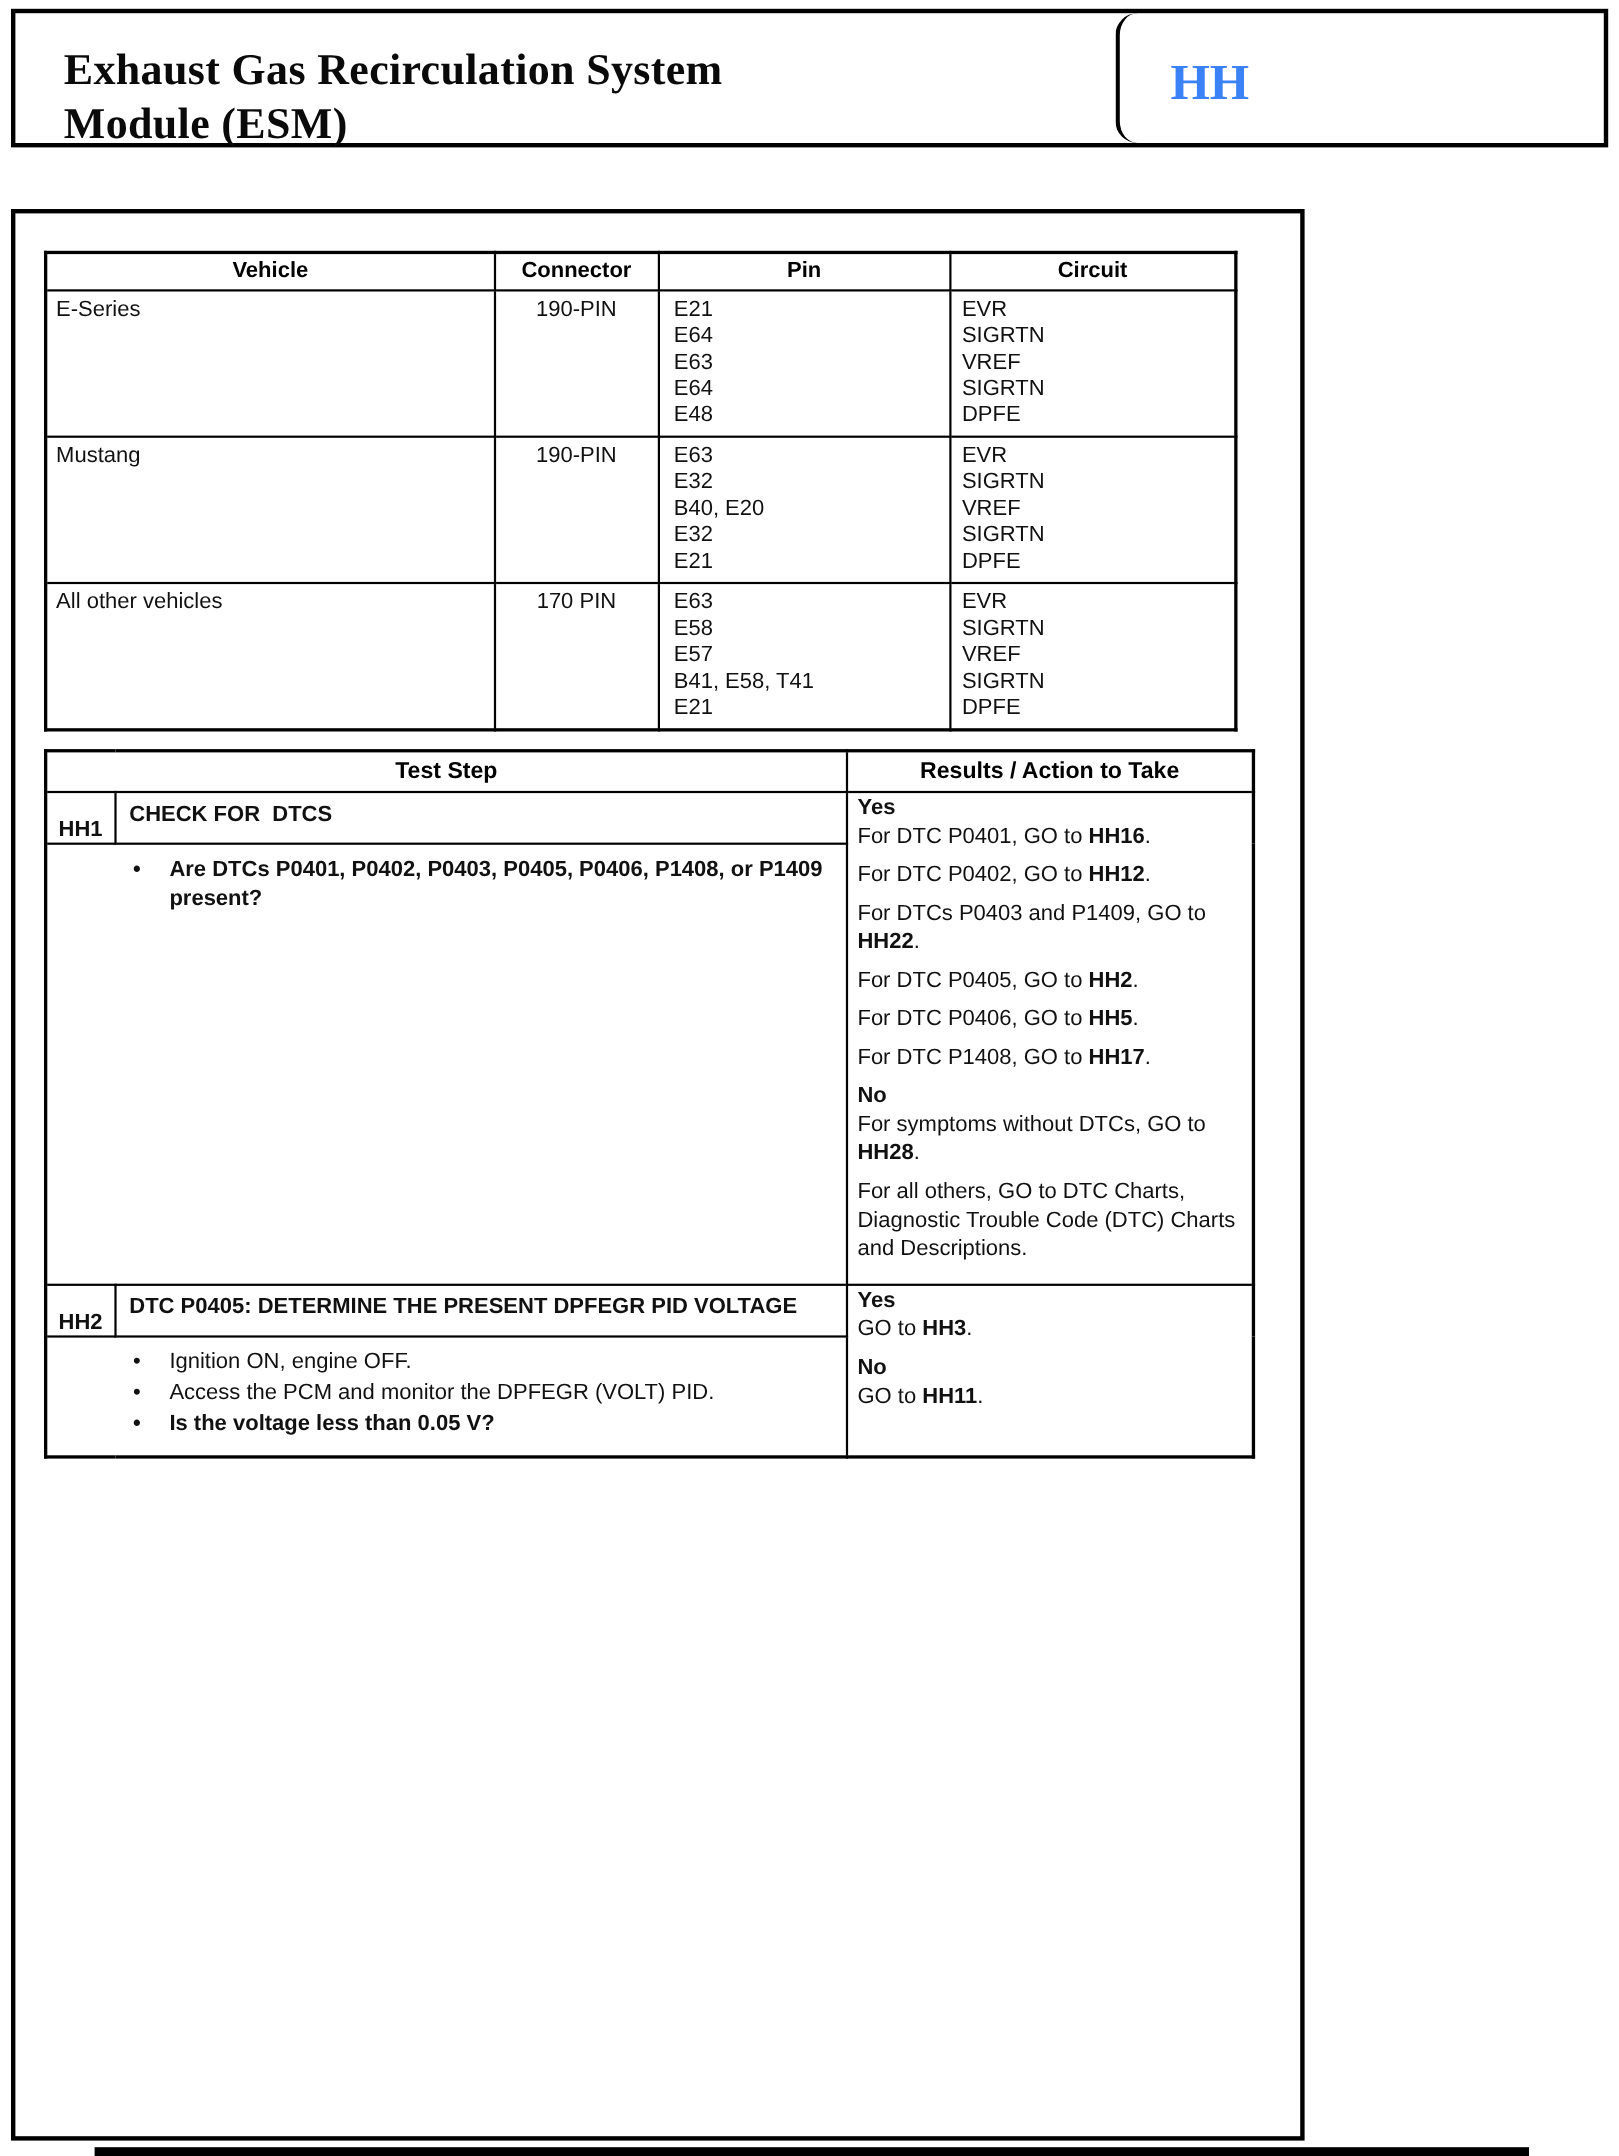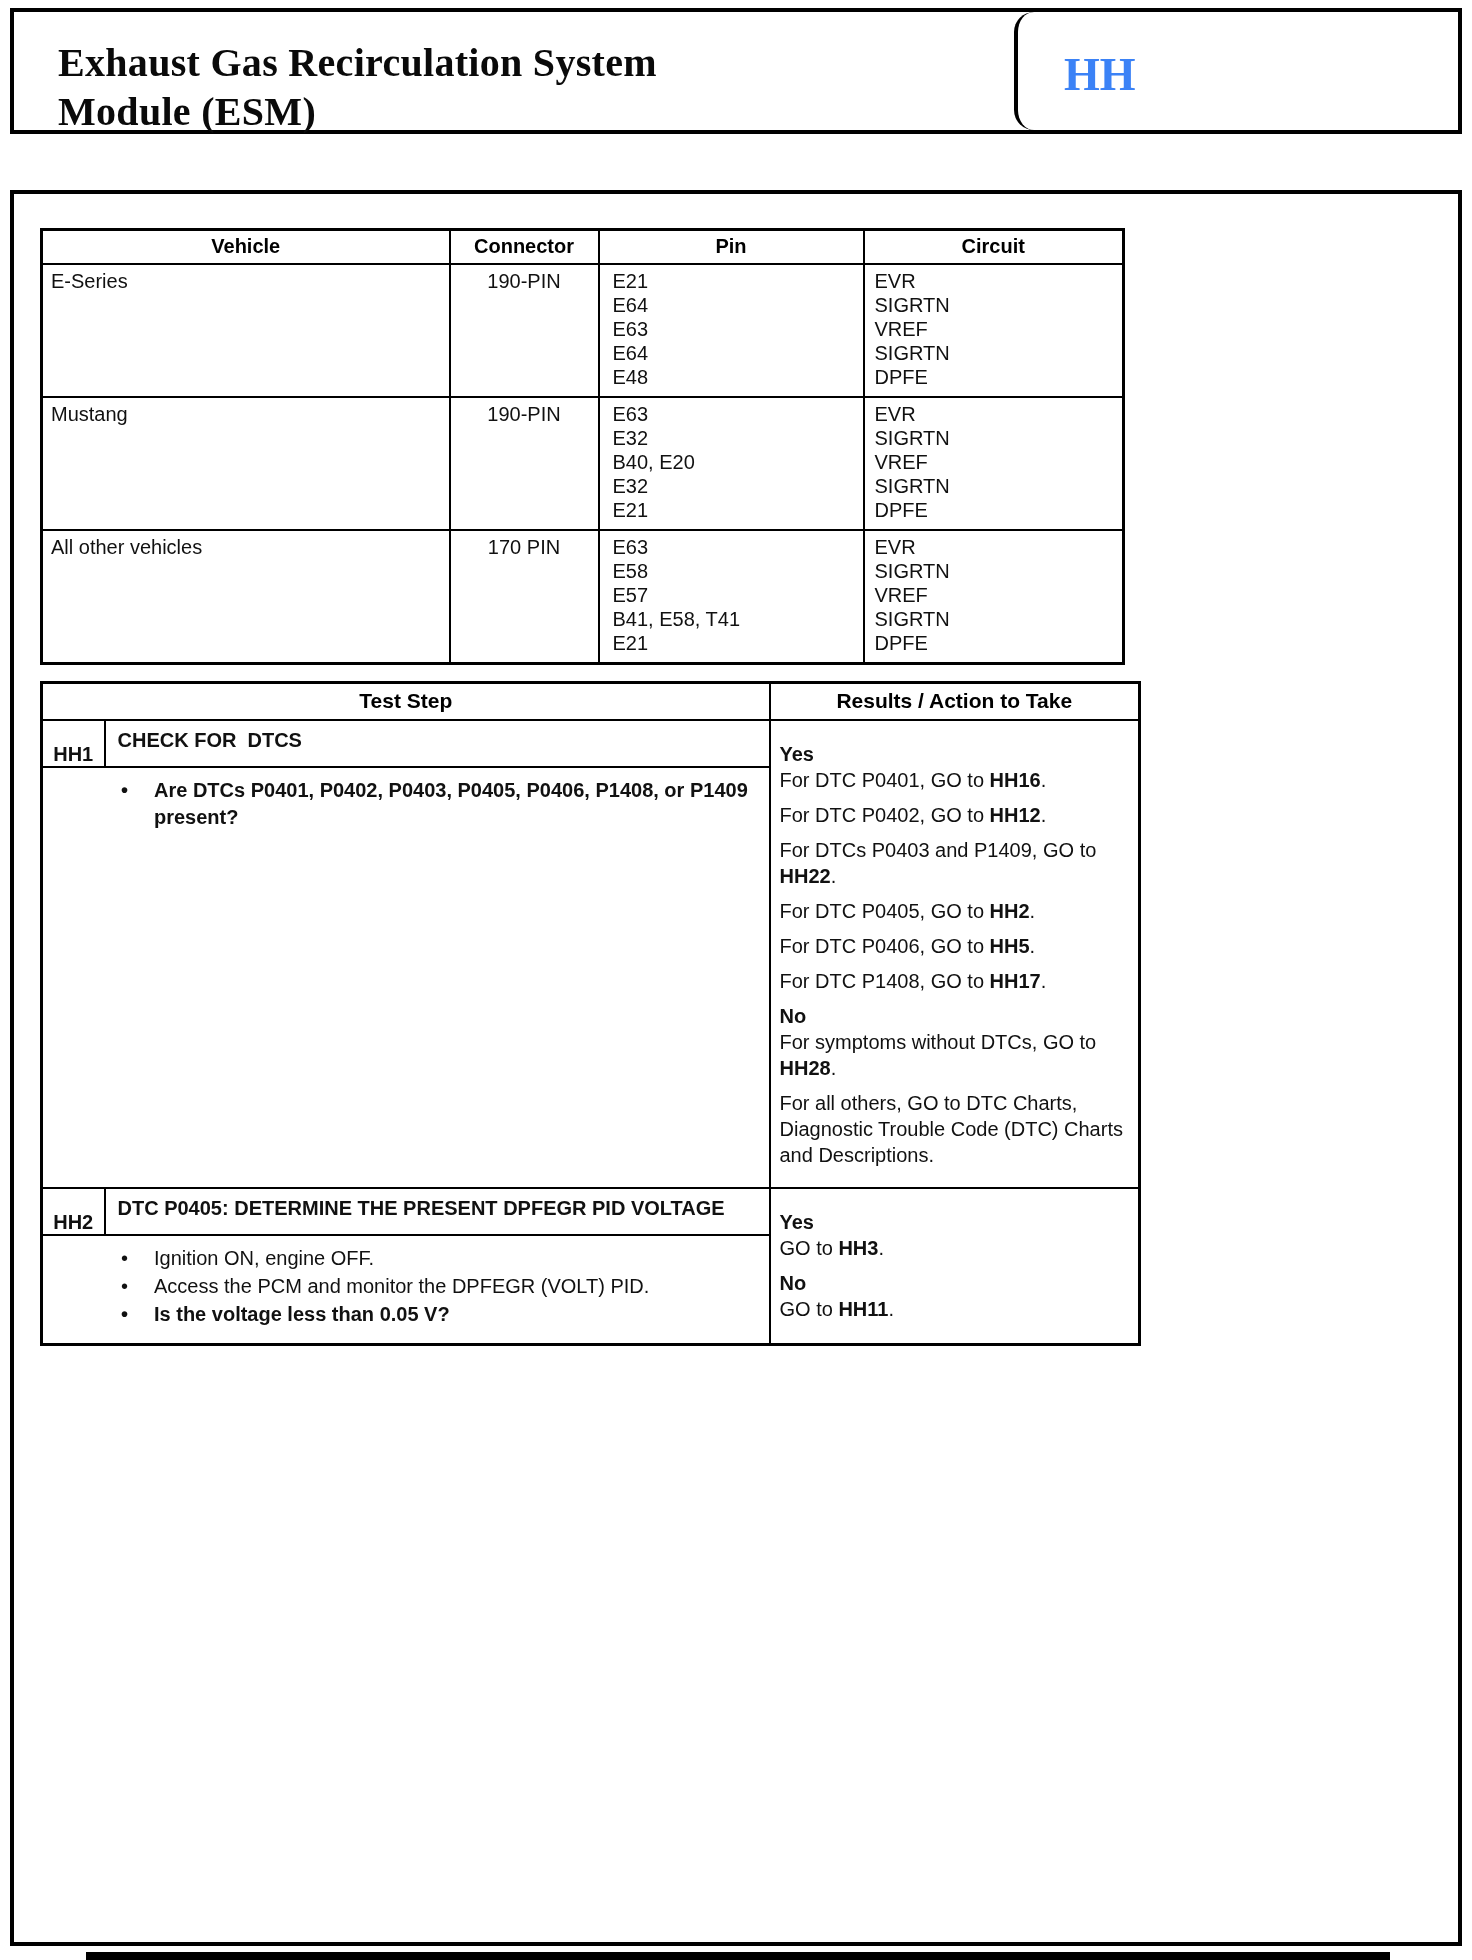--- a/index.html
+++ b/index.html
@@ -37,21 +37,21 @@
     font-weight:bold;
     font-size:46px;
     padding:36px 0 0 46px;
     color:#3b82f6;
     border-radius:20px;
   }
 
   
   .main-box {
     position:absolute; left:10px; top:190px;
-    width:1452px; height:1756px;
+    width:1176px; height:1756px;
     border:4px solid #000;
     padding:34px 0 0 26px;
     background:#fff;
   }
 
   table { border-collapse:collapse; table-layout:fixed; }
 
   
   .pin-table { width:1082px; border:3px solid #000; }
   .pin-table th, .pin-table td {
@@ -114,21 +114,21 @@
     font-size:20px;
     line-height:27px;
     margin-bottom:1px;
   }
   .bullet-item.bold { font-weight:bold; }
   .bullet-item .dot { width:33px; flex:none; }
   .bullet-item .btext { max-width:600px; }
 
   .results {
     vertical-align:top;
-    padding:20px 8px 10px 9px;
+    padding:0 8px 10px 9px;
     font-size:20px;
     border-radius:32px;
   }
   .result-line { font-size:20px; line-height:26px; margin:0 0 9px; }
   .result-line.label { margin-bottom:0; }
   .seg.bold { font-weight:bold; }
 
   
   .bottom-bar {
     position:absolute;

